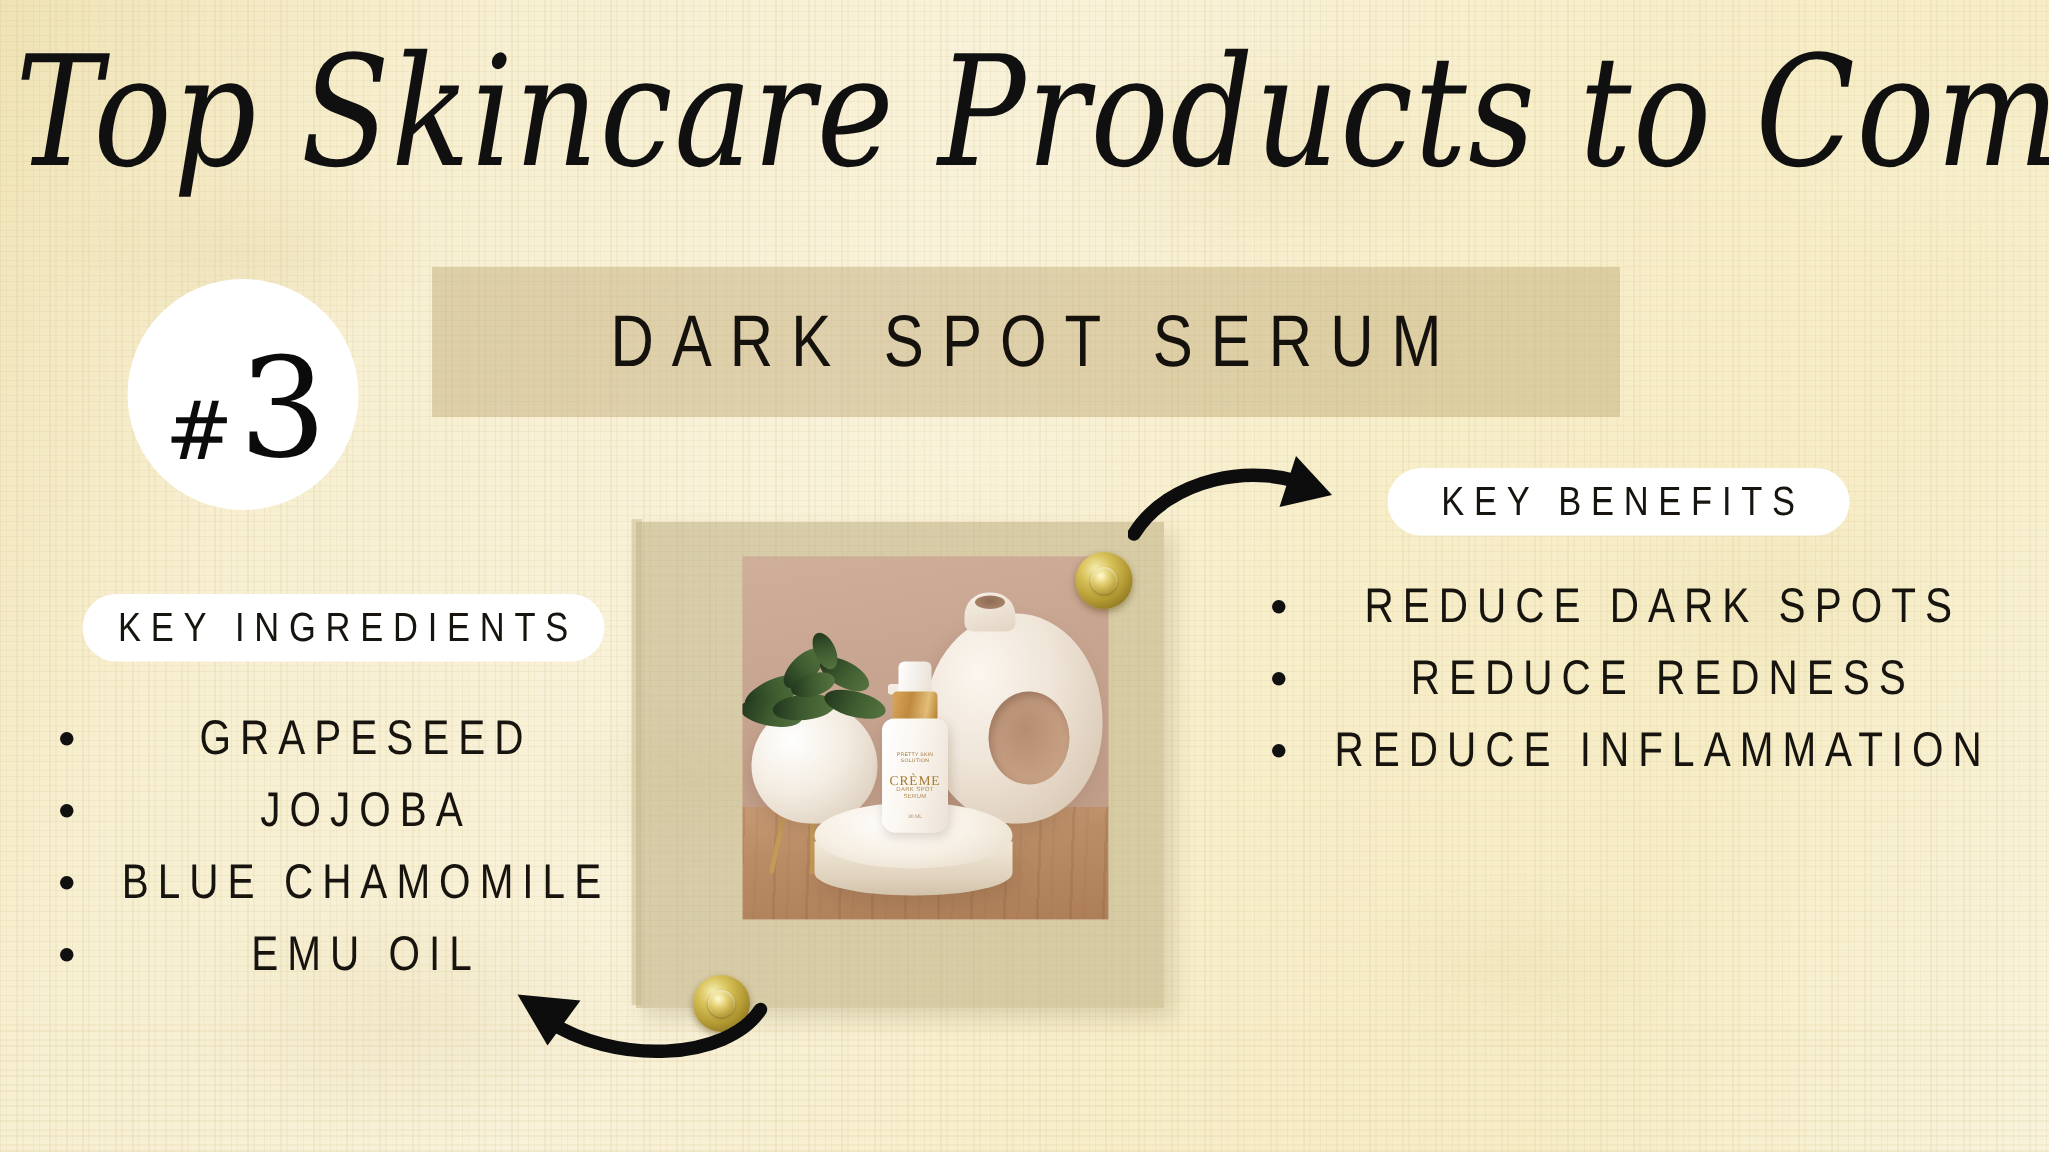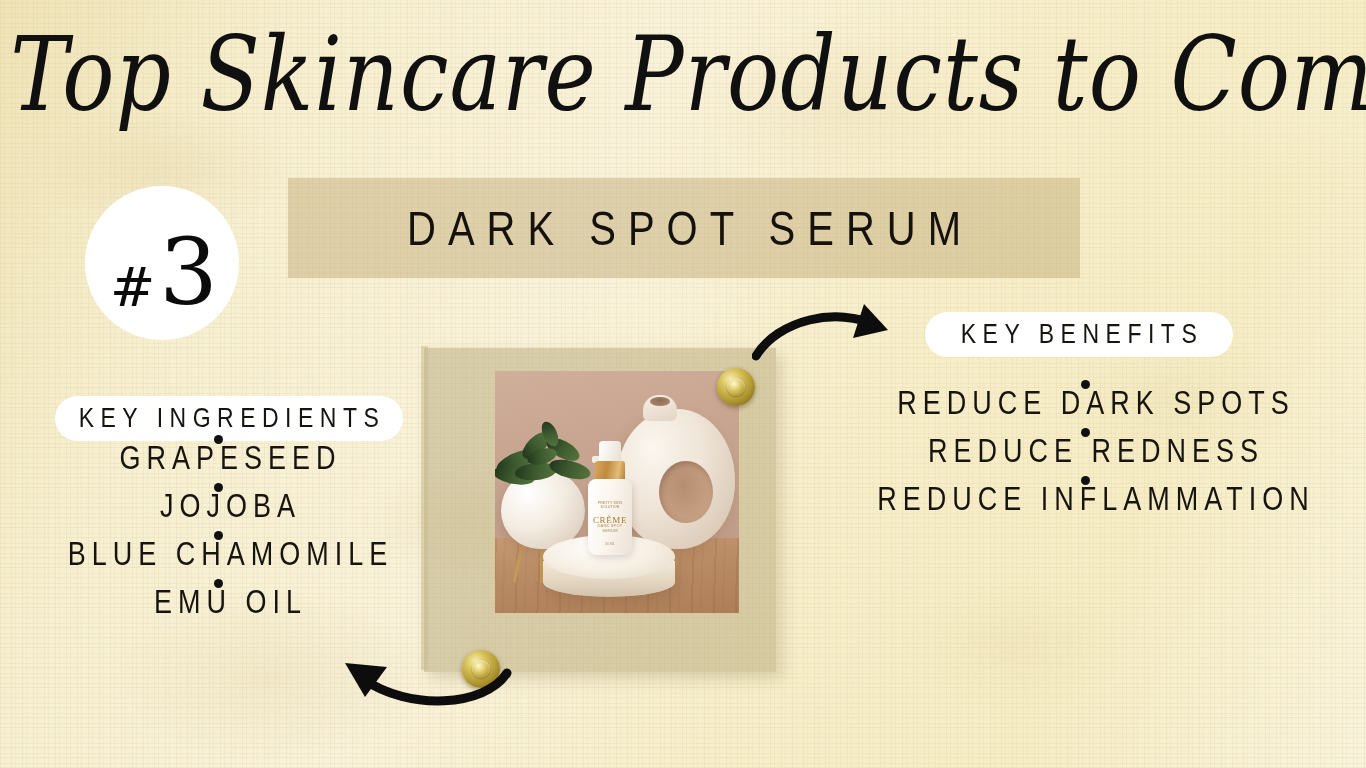--- a/index.html
+++ b/index.html
@@ -303,40 +303,39 @@
   }
   .pill-ingredients { left: 55px;  top: 396px; width: 348px; height: 45px; }
   .pill-benefits    { left: 925px; top: 312px; width: 308px; height: 45px; }
 
   
   .list { position: absolute; }
   .list-row {
     display: flex;
     align-items: center;
     height: 48px;
-    flex-direction: column;
   }
   .bullet {
     flex: 0 0 auto;
     width: 9px; height: 9px; border-radius: 50%;
     background: #101010;
   }
   .item-text {
     flex: 1 1 auto;
     text-align: center;
     font-family: "Liberation Sans", sans-serif;
     font-weight: 300;
     font-size: 27px;
     letter-spacing: 6px;
     color: #17140f;
     transform: scaleY(1.2);
     white-space: nowrap;
     text-indent: 6px;
   }
-  .list-ingredients { left: 40px;  top: 435px; width: 375px; }
+  .list-ingredients { left: 40px;  top: 468px; width: 375px; }
   .list-ingredients .bullet { margin-right: 18px; }
   .list-benefits { left: 848px; top: 380px; width: 490px; }
   .list-benefits .bullet { margin-right: 16px; }
 </style>
 </head>
 <body>
 
 <div class="canvas">
 
   <div class="bg-base"></div>

